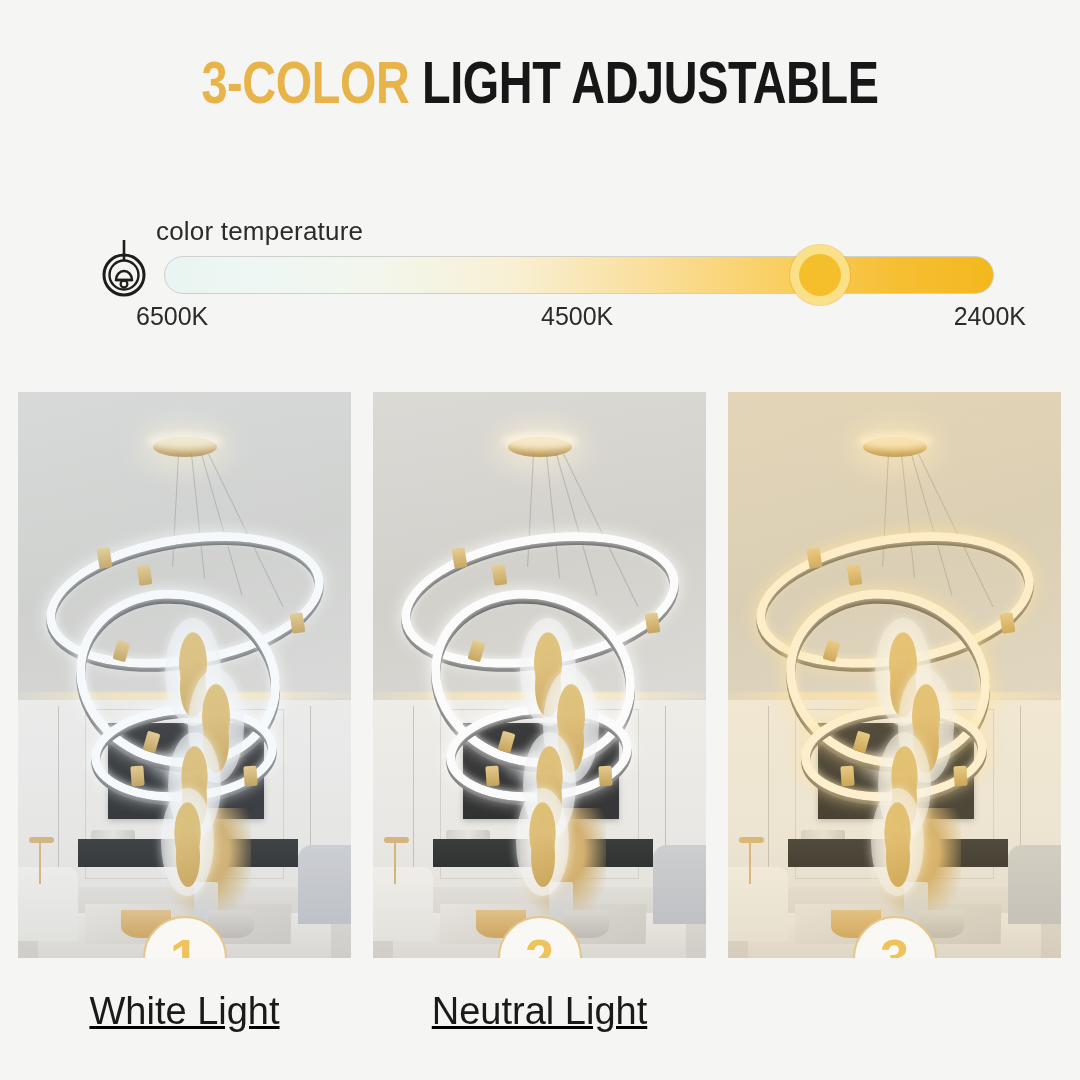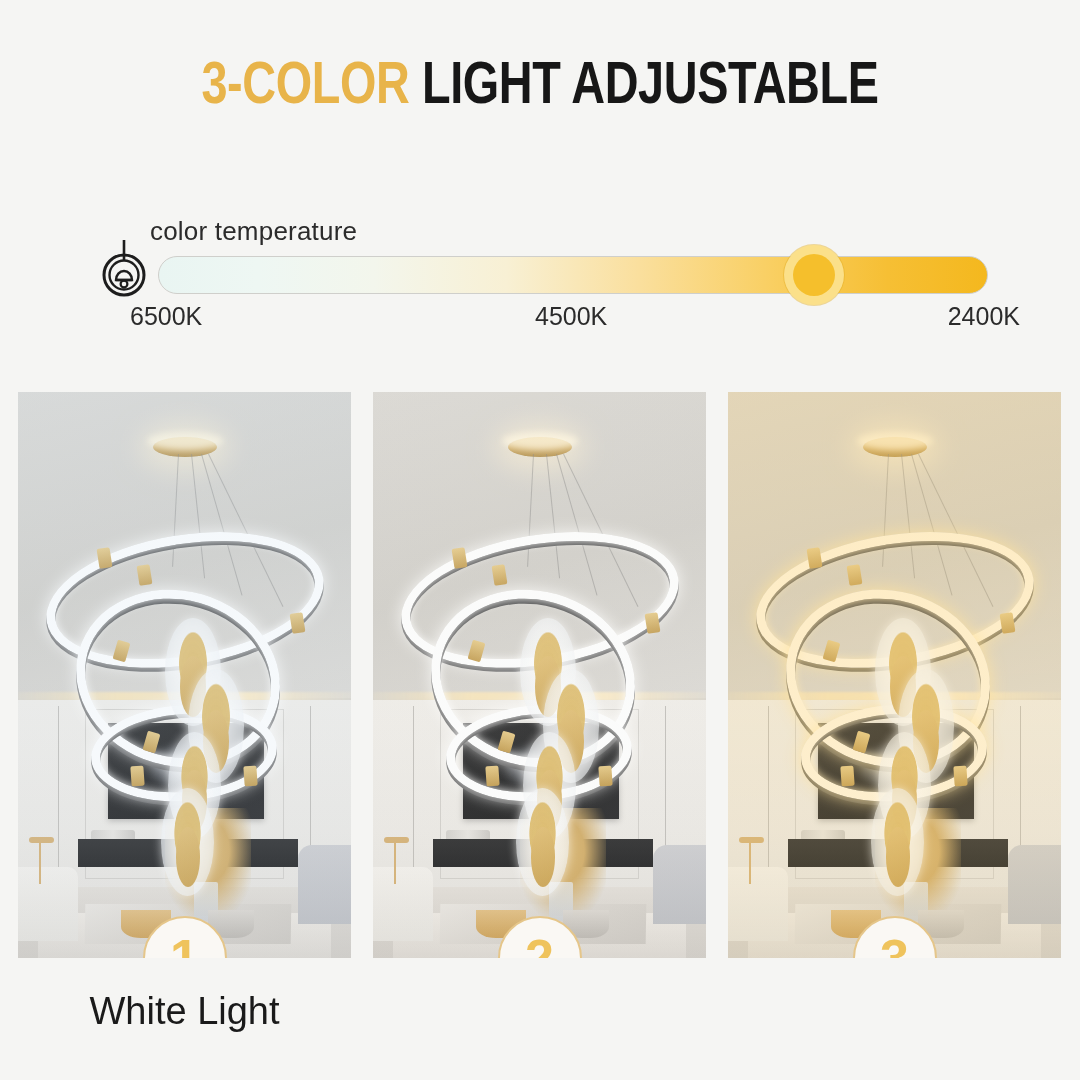--- a/index.html
+++ b/index.html
@@ -34,21 +34,21 @@
     transform: scaleX(0.78);
     transform-origin: center center;
     display: inline-block;
   }
   .title-gold { color: #e8b44a; }
   .title-dark { color: #171717; }
 
   
   .slider-block {
     position: absolute;
-    left: 0;
+    left: 6px;
     top: 210px;
     width: 994px;
     height: 120px;
   }
   .slider-caption {
     position: absolute;
     left: 150px;
     top: 6px;
     font-size: 26px;
     font-weight: 300;
@@ -336,20 +336,21 @@
     z-index: 5;
   }
 
   .captions {
     position: absolute;
     left: 18px;
     top: 990px;
     width: 1044px;
     display: flex;
     gap: 22px;
+    text-decoration: underline;
   }
   .caption {
     width: 333px;
     text-align: center;
     font-size: 38px;
     color: #1a1a1a;
   }
 </style>
 </head>
 <body>
@@ -539,13 +540,14 @@
       <div class="crystal cr-4"></div>
     </div>
 
     <div class="tint tint-warm"></div>
     <div class="badge">3</div>
   </div>
 </div>
 
 <div class="captions">
   <div class="caption">White Light</div>
+  <div class="caption">Neutral Light</div>
 </div>
 
 </body></html>

